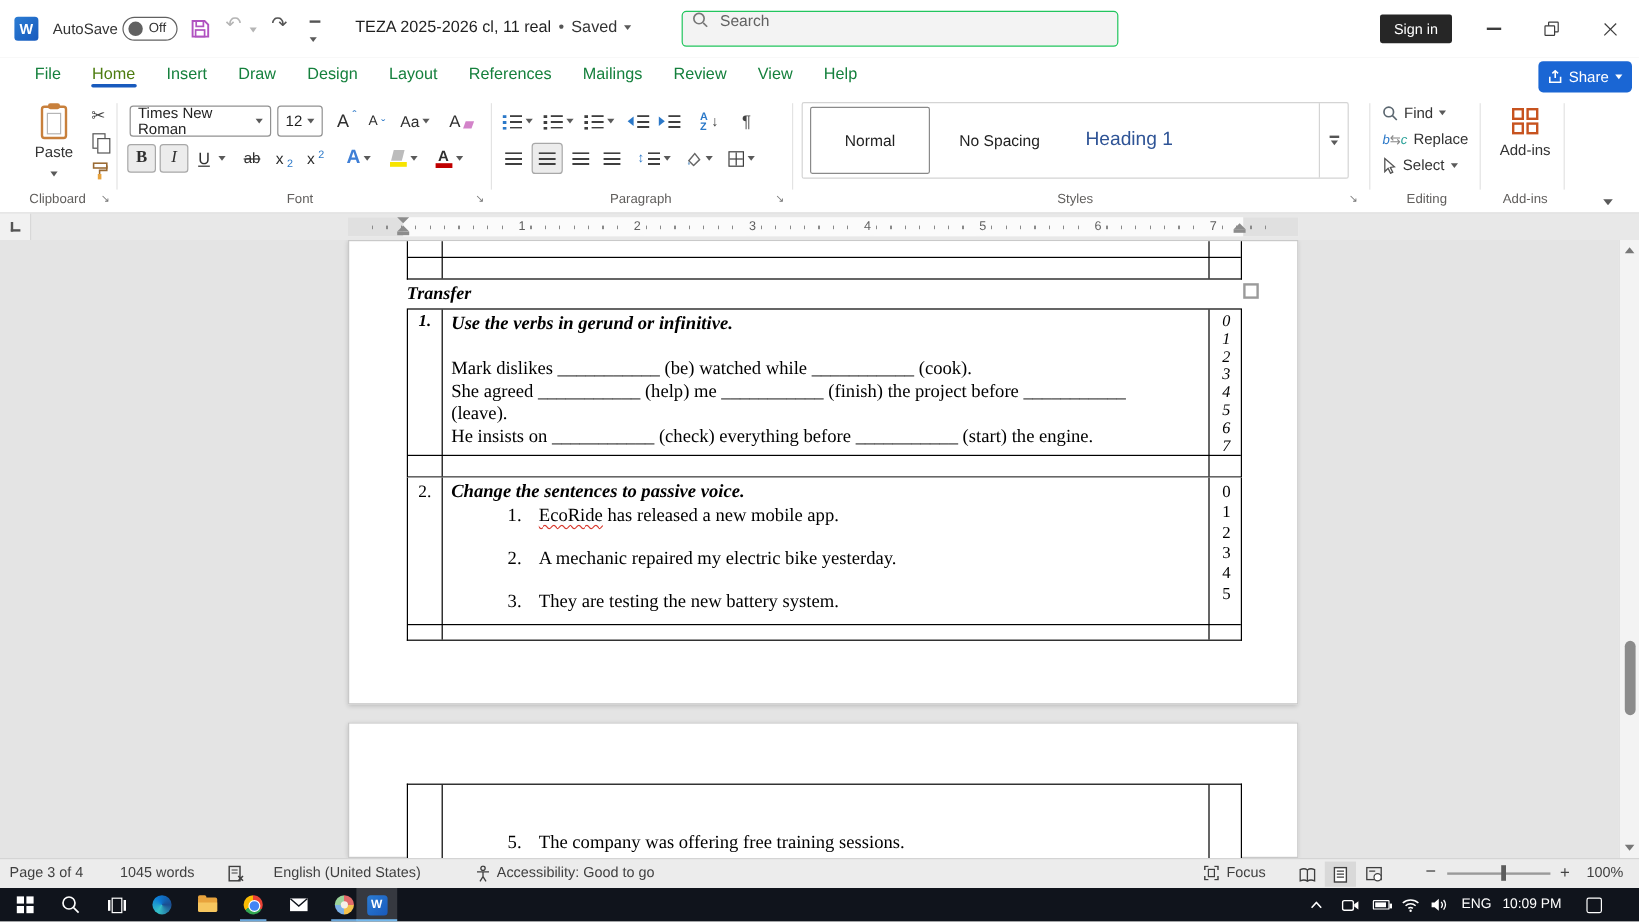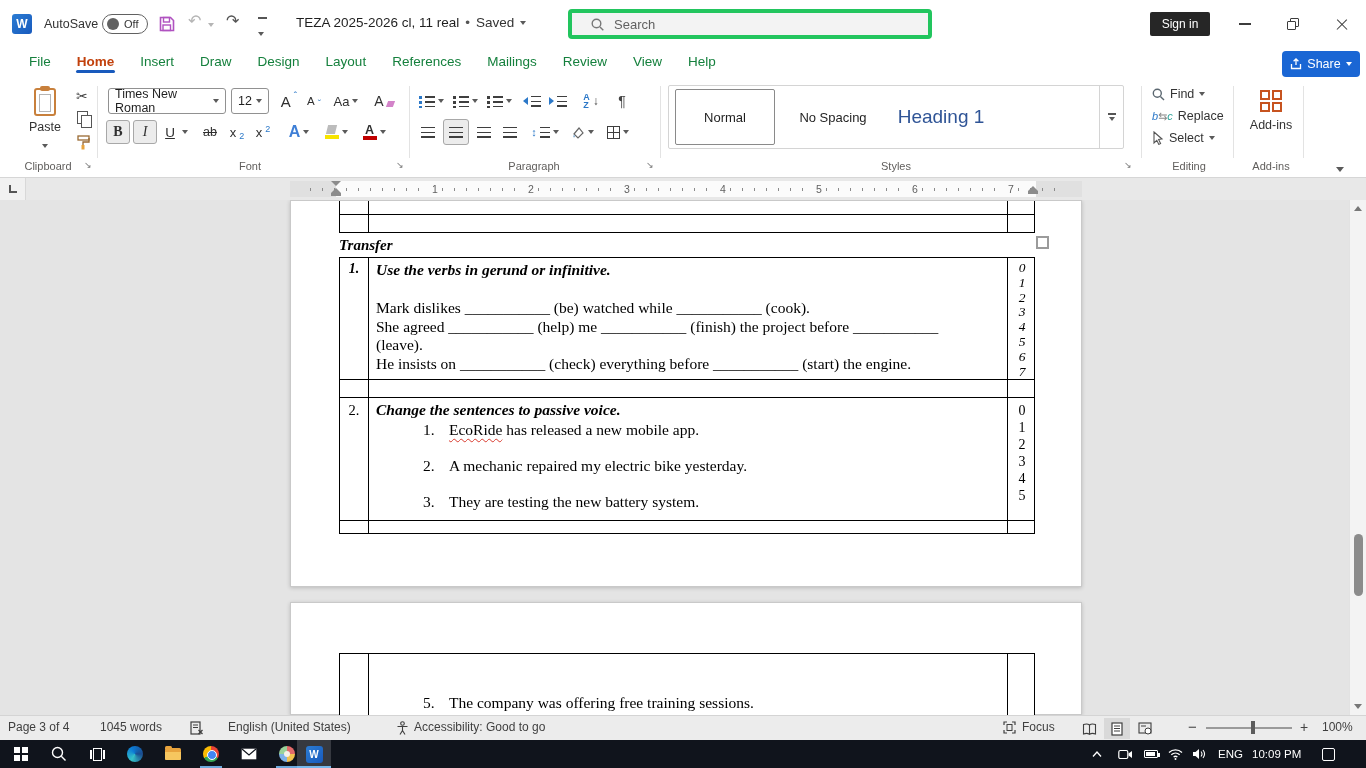--- a/index.html
+++ b/index.html
@@ -10,28 +10,28 @@
   .flex{display:flex;align-items:center}
   .serif{font-family:"Liberation Serif",serif}
   .chv{display:inline-block;width:0;height:0;border-left:3.5px solid transparent;border-right:3.5px solid transparent;border-top:4px solid #5a5a5a}
   .chv.w{border-top-color:#fff}
   
   #titlebar{position:absolute;left:0;top:0;width:1366px;height:48px;background:#fff}
   .wlogo{width:20px;height:20px;border-radius:3px;background:linear-gradient(135deg,#2b7cd3,#185abd);color:#fff;font-size:12px;font-weight:bold;display:flex;align-items:center;justify-content:center}
   .toggle{width:46px;height:20px;border:1.5px solid #616161;border-radius:10px;display:flex;align-items:center;padding:0 4px;gap:5px;font-size:11px;color:#333}
   .knob{width:12px;height:12px;border-radius:50%;background:#616161}
   .qatglyph{font-size:16px;line-height:16px;color:#555}
-  .searchbox{position:absolute;left:568px;top:9px;width:364px;height:30px;background:#f3f3f3;border:4px solid #22c55e;border-radius:4px;display:flex;align-items:center;padding:0 19px;gap:10px;color:#616161;font-size:13px}
+  .searchbox{position:absolute;left:568px;top:9px;width:364px;height:30px;background:#f3f3f3;border:1px solid #22c55e;border-radius:4px;display:flex;align-items:flex-start;padding:0 8px;gap:10px;color:#616161;font-size:13px}
   .signin{position:absolute;left:1150px;top:12px;width:60px;height:24px;background:#262626;color:#fff;font-size:12px;display:flex;align-items:center;justify-content:center;border-radius:2px}
   .winbtn{position:absolute;top:16px;width:16px;height:16px;display:flex;align-items:center;justify-content:center}
   .xbar{position:absolute;width:14px;height:1.4px;background:#3c3c3c}
   
   #tabsrow{position:absolute;left:0;top:48px;width:1366px;height:32px;background:#fff}
   .rtab{display:inline-block;padding:6px 13px 4px;font-size:13.5px;color:#15803d;position:relative}
-  .rtab.active{color:#c2410c;font-weight:bold}
+  .rtab.active{color:#4d7c0f;font-weight:normal}
   .rtab.active::after{content:"";position:absolute;left:12px;right:12px;bottom:0;height:3px;border-radius:2px;background:#185abd}
   .sharebtn{position:absolute;left:1282px;top:3px;width:78px;height:26px;background:#1a66d4;border-radius:4px;color:#fff;font-size:12.5px;display:flex;align-items:center;justify-content:center;gap:5px}
   
   #ribbon{position:absolute;left:0;top:80px;width:1366px;height:98px;background:#fff;border-bottom:1px solid #d6d6d6}
   .gsep{position:absolute;top:6px;height:72px;width:1px;background:#e3e3e3}
   .glabel{position:absolute;top:80px;font-size:11px;color:#605e5c;text-align:center}
   .dlg{position:absolute;top:80px;font-size:9px;color:#777}
   .combo{position:absolute;height:26px;border:1px solid #919191;border-radius:3px;background:#fff;display:flex;align-items:center;justify-content:space-between;padding:0 6px;font-size:12.5px}
   .rbtn{position:absolute;height:24px;display:flex;align-items:center;justify-content:center;gap:3px;color:#2f2f2f}
   .boxed{background:#ececec;border:1px solid #a8a8a8;border-radius:3px}
@@ -336,21 +336,21 @@
     <span class="dlg" style="left:646px">↘</span>
 
     <div class="abs" style="left:668px;top:5px;width:456px;height:64px;border:1px solid #d4d4d4;border-radius:2px">
       <div class="stylecard sel" style="left:6px">
           <span style="font-size:13px">Normal</span>
         </div>
       <div class="stylecard" style="left:114px">
           <span style="font-size:13px">No Spacing</span>
         </div>
       <div class="stylecard" style="left:222px">
-          <span class="hblue" style="font-size:19px">Heading 1</span>
+          <span class="hblue" style="font-size:16px">Heading 1</span>
         </div>
       <div class="abs" style="left:430px;top:0;width:24px;height:62px;border-left:1px solid #d4d4d4;display:flex;flex-direction:column;align-items:center;justify-content:center;gap:2px">
         <div style="width:8px;height:1.5px;background:#555"></div>
           <span class="chv"></span>
       </div>
     </div>
     <div class="glabel" style="left:664px;width:464px">Styles</div>
     <span class="dlg" style="left:1124px">↘</span>
 
     <div class="abs flex" style="left:1152px;top:7px;gap:5px;font-size:12.5px;color:#333">

